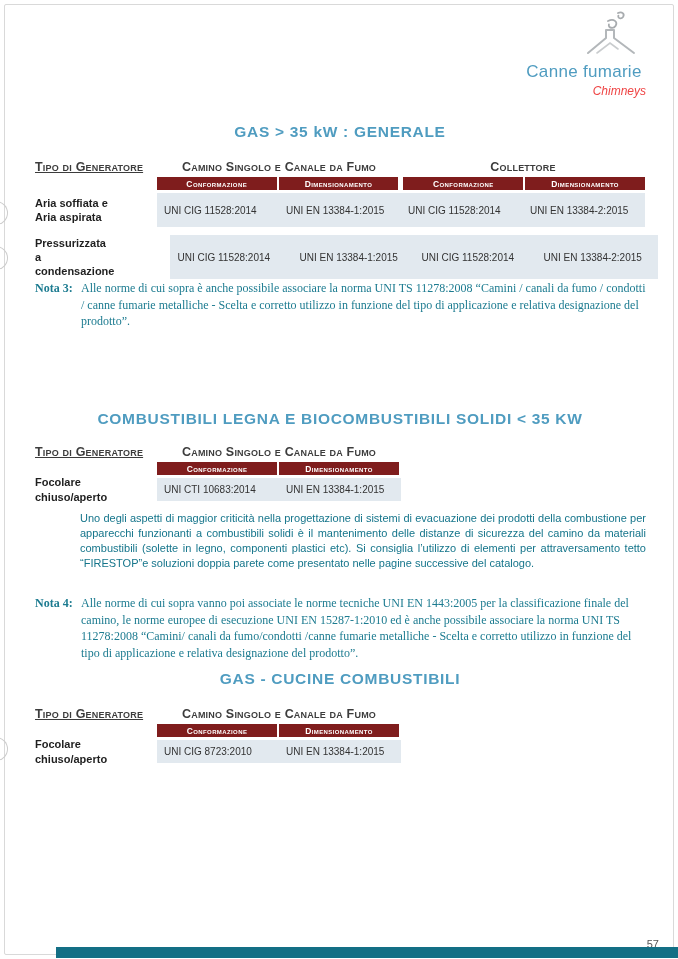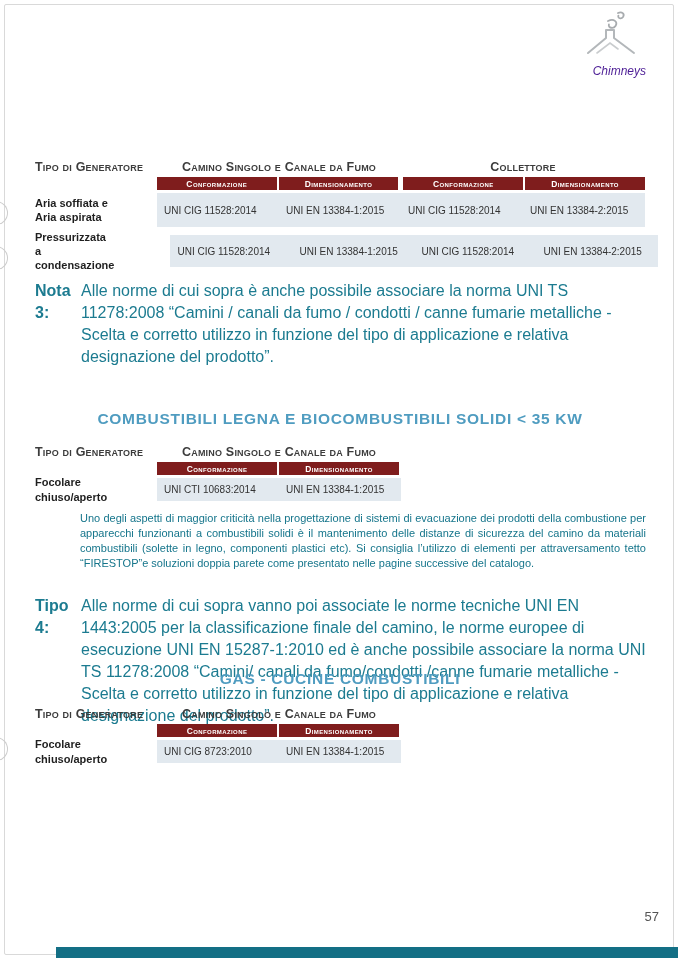--- a/index.html
+++ b/index.html
@@ -20,33 +20,33 @@
     border: 1px solid #d9d9d9;
     border-radius: 2px;
     pointer-events: none;
   }
   .sc { font-variant: small-caps; }
 
   
   .logo { position: absolute; top: 8px; right: 26px; width: 136px; text-align: center; }
   .logo-icon { text-align: right; padding-right: 12px; height: 54px; }
   .logo-title { font-size: 17px; color: #4f9cc0; letter-spacing: 0.3px; }
-  .logo-sub { font-size: 12px; font-style: italic; color: #4c1d95; text-align: right; padding-right: 6px; margin-top: 2px; }
+  .logo-sub { font-size: 12px; font-style: italic; color: #ef4444; text-align: right; padding-right: 6px; margin-top: 2px; }
 
   
   .title {
     position: absolute; left: 34px; width: 612px;
     text-align: center; color: #4f9cc0;
     font-size: 15.5px; letter-spacing: 0.7px;
   }
 
   
   .tbl { position: absolute; left: 35px; width: 612px; }
   .thead-row { display: flex; align-items: flex-end; height: 15px; }
-  .col-label { width: 122px; font-size: 12.5px; font-weight: bold; color: #3c3c3c; letter-spacing: 0.2px; }
+  .col-label { width: 122px; font-size: 12.5px; font-weight: bold; color: #3c3c3c; letter-spacing: 0.2px; text-decoration: underline; }
   .group { font-size: 12.5px; font-weight: bold; color: #3c3c3c; text-align: center; width: 244px; letter-spacing: 0.2px; }
   .subhead-row { display: flex; margin-top: 3px; }
   .spacer { width: 122px; }
   .bar {
     width: 120px; height: 13px; background: #7f1d1d; color: #ffffff;
     font-size: 8.5px; font-weight: bold; letter-spacing: 0.4px;
     display: flex; align-items: center; justify-content: center;
     font-variant: small-caps; margin-right: 2px;
   }
   .bar.group-gap { margin-left: 3px; }
@@ -55,39 +55,39 @@
   .tlabel {
     width: 122px; font-size: 11px; font-weight: bold; color: #1f1f1f;
     display: flex; align-items: center; line-height: 1.3; padding-right: 27px;
   }
   .tcells { display: flex; background: #e2e9ef; }
   .tcell {
     width: 122px; font-size: 10px; color: #333333;
     display: flex; align-items: center; padding-left: 7px;
   }
   .h34 { height: 34px; }
-  .h32 { height: 32px; gap: 29px; }
+  .h32 { height: 44px; gap: 29px; }
   .h23 { height: 23px; }
 
   
   .nota {
     position: absolute; left: 35px; width: 612px;
-    display: flex; font-size: 16px; color: #1c7b90; line-height: 1.38;
+    display: flex; font-size: 12px; color: #1c7b90; line-height: 1.38; font-family: Liberation Serif, serif;
   }
   .nota-label { width: 46px; font-weight: bold; flex-shrink: 0; }
   .nota-text { flex: 1; }
   .warning {
     position: absolute; left: 80px; width: 566px;
     font-size: 11px; font-weight: normal; color: #15758b;
     line-height: 1.35; text-align: justify;
   }
 
   
   .footer-bar { position: absolute; left: 56px; right: 0; bottom: 1px; height: 11px; background: #136f85; }
-  .page-num { position: absolute; right: 19px; bottom: 35px; font-size: 13px; color: #555555; }
+  .page-num { position: absolute; right: 19px; bottom: 9px; font-size: 11px; color: #555555; }
 
   
   .edge-mark {
     position: absolute; left: -11px; width: 19px; height: 24px;
     border: 1px solid #cccccc; border-left: none;
     border-radius: 0 14px 14px 0; background: transparent;
   }
 </style>
 </head>
 <body>
@@ -97,27 +97,29 @@
 
   <div class="logo">
     <div class="logo-icon">
       <svg width="56" height="52" viewBox="0 0 56 52" fill="none" xmlns="http://www.w3.org/2000/svg">
         <path d="M34 5c4-2 7 1 5 4-1.7 2.4-5.5 1.4-4.6-1.4" stroke="#a8acaf" stroke-width="1.8" stroke-linecap="round"></path>
         <path d="M24 13c6-3 10 1 7.5 5-2 3.2-7.6 2-6.6-1.6" stroke="#a8acaf" stroke-width="1.8" stroke-linecap="round"></path>
         <path d="M4 45 22 30v-8h8v8l20 15" stroke="#b3b7ba" stroke-width="2" stroke-linecap="round" stroke-linejoin="round"></path>
         <path d="M13 45l13-10 8 6" stroke="#c9ccce" stroke-width="1.6" stroke-linecap="round"></path>
       </svg>
     </div>
+    <div class="logo-title">Canne fumarie</div>
     <div class="logo-sub">Chimneys</div>
   </div>
 
   <div class="edge-mark" style="top:201px"></div>
   <div class="edge-mark" style="top:246px"></div>
   <div class="edge-mark" style="top:737px"></div>
 
+  <h2 class="title" style="top:123px">GAS &gt; 35 kW : GENERALE</h2>
 
   <div class="tbl" style="top:159px">
     <div class="thead-row">
       <div class="col-label sc">Tipo di Generatore</div>
       <div class="group sc">Camino Singolo e Canale da Fumo</div>
       <div class="group sc">Collettore</div>
     </div>
     <div class="subhead-row">
       <div class="spacer"></div>
       <div class="bar">Conformazione</div>
@@ -167,21 +169,21 @@
       <div class="tcells">
         <div class="tcell">UNI CTI 10683:2014</div>
         <div class="tcell">UNI EN 13384-1:2015</div>
       </div>
     </div>
   </div>
 
   <div class="warning" style="top:511px">Uno degli aspetti di maggior criticità nella progettazione di sistemi di evacuazione dei prodotti della combustione per apparecchi funzionanti a combustibili solidi è il mantenimento delle distanze di sicurezza del camino da materiali combustibili (solette in legno, componenti plastici etc). Si consiglia l’utilizzo di elementi per attraversamento tetto “FIRESTOP”e soluzioni doppia parete come presentato nelle pagine successive del catalogo.</div>
 
   <div class="nota" style="top:595px">
-    <div class="nota-label">Tipo 4:</div>
+    <div class="nota-label">Nota 4:</div>
     <div class="nota-text">Alle norme di cui sopra vanno poi associate le norme tecniche UNI EN 1443:2005 per la classificazione finale del camino, le norme europee di esecuzione UNI EN 15287-1:2010 ed è anche possibile associare la norma UNI TS 11278:2008 “Camini/ canali da fumo/condotti /canne fumarie metalliche - Scelta e corretto utilizzo in funzione del tipo di applicazione e relativa designazione del prodotto”.</div>
   </div>
 
   <h2 class="title" style="top:670px">GAS - CUCINE COMBUSTIBILI</h2>
 
   <div class="tbl" style="top:706px">
     <div class="thead-row">
       <div class="col-label sc">Tipo di Generatore</div>
       <div class="group sc">Camino Singolo e Canale da Fumo</div>
     </div>

